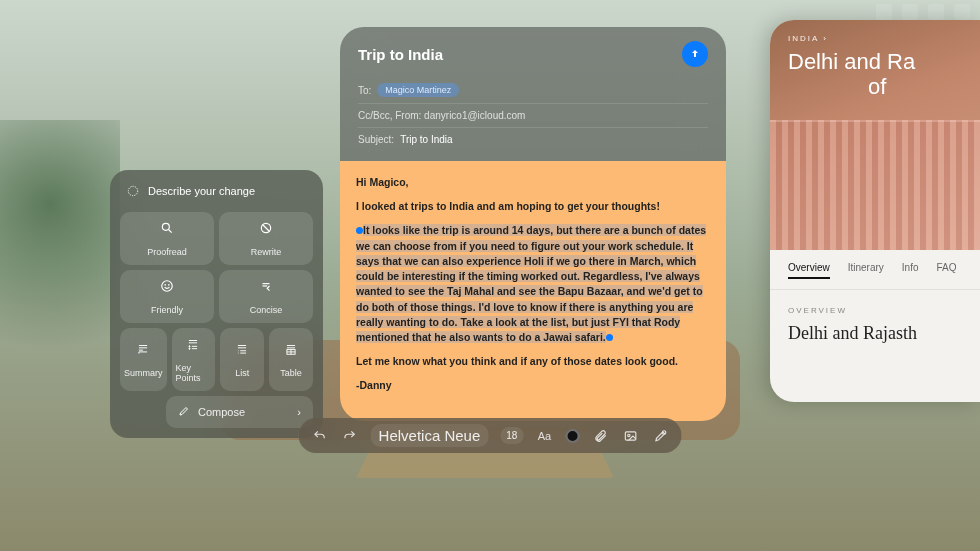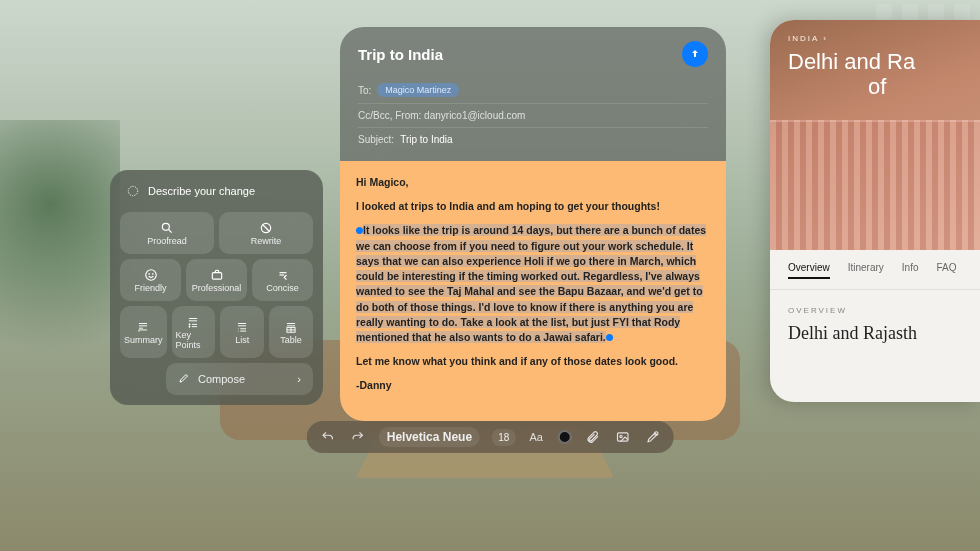--- a/index.html
+++ b/index.html
@@ -7,42 +7,42 @@
 .bg{position:absolute;inset:0;background:linear-gradient(180deg,rgba(220,230,220,.7) 0%,rgba(160,175,150,.6) 50%,rgba(140,130,100,.7) 100%);}
 .bg::before{content:"";position:absolute;left:370px;top:400px;width:230px;height:100px;background:rgba(180,150,100,.55);border-radius:4px;transform:perspective(400px) rotateX(60deg);}
 .bg::after{content:"";position:absolute;left:220px;top:340px;width:520px;height:100px;background:rgba(150,90,50,.4);border-radius:20px;}
 .plant{position:absolute;left:-20px;top:120px;width:140px;height:280px;background:radial-gradient(circle at 50% 30%,rgba(40,80,40,.6),transparent 70%);}
 
 
 .panel-writing{position:absolute;left:110px;top:170px;width:213px;background:rgba(80,85,78,.75);backdrop-filter:blur(20px);border-radius:18px;padding:10px;color:#fff;}
 .wt-header{display:flex;align-items:center;gap:8px;font-size:11px;margin-bottom:10px;padding:4px 6px;}
 .wt-header .sparkle{width:14px;height:14px;display:flex;align-items:center;justify-content:center;}
 .wt-row{display:flex;gap:5px;margin-bottom:5px;}
-.wt-btn{flex:1;background:rgba(255,255,255,.12);border-radius:10px;display:flex;flex-direction:column;align-items:center;justify-content:center;padding:8px 4px;gap:0;font-size:9px;color:#eee;cursor:pointer;}
+.wt-btn{flex:1;background:rgba(255,255,255,.12);border-radius:10px;display:flex;flex-direction:column;align-items:center;justify-content:center;padding:8px 4px;gap:11px;font-size:9px;color:#eee;cursor:pointer;}
 .wt-btn .ic{width:16px;height:16px;display:flex;align-items:center;justify-content:center;font-size:13px;}
 .wt-compose{background:rgba(255,255,255,.12);border-radius:10px;padding:9px 12px;display:flex;align-items:center;justify-content:space-between;font-size:11px;color:#eee;cursor:pointer;margin-left:46px;}
 
 
 .panel-mail{position:absolute;left:312px;top:27px;width:386px;background:rgba(100,105,100,.75);backdrop-filter:blur(20px);border-radius:24px;overflow:hidden;color:#fff;display:flex;flex-direction:column;margin-left:28px;}
 .mail-top{padding:14px 18px 10px;}
 .mail-title-row{display:flex;align-items:center;justify-content:space-between;margin-bottom:10px;}
 .mail-title{font-size:15px;font-weight:600;color:#fff;}
 .send-btn{width:26px;height:26px;border-radius:50%;background:#0a7aff;display:flex;align-items:center;justify-content:center;cursor:pointer;}
 .send-btn svg{width:12px;height:12px;}
 .field{font-size:10px;color:rgba(255,255,255,.75);padding:6px 0;border-bottom:1px solid rgba(255,255,255,.12);display:flex;align-items:center;gap:6px;}
 .field:last-child{border-bottom:none;}
 .chip{background:rgba(90,150,230,.5);padding:2px 8px;border-radius:10px;font-size:9px;color:#dbe9ff;}
 .mail-body{background:#fdba74;color:#222;padding:14px 16px 18px;font-size:10.5px;line-height:1.45;}
 .mail-body p{margin-bottom:9px;}
 .mail-body .hl{background:rgba(100,150,230,.25);position:relative;display:inline;}
 .mail-body .caret{display:inline-block;width:7px;height:7px;background:#0a7aff;border-radius:50%;vertical-align:baseline;}
 .mail-body strong{font-weight:700;}
 .mail-toolbar{position:absolute;left:50%;transform:translateX(-50%);bottom:98px;background:rgba(95,85,72,.75);backdrop-filter:blur(20px);border-radius:22px;padding:6px 12px;display:flex;align-items:center;gap:12px;color:#eee;font-size:11px;}
 .mail-toolbar .tb{width:18px;height:18px;display:flex;align-items:center;justify-content:center;cursor:pointer;opacity:.9;}
-.mail-toolbar .font-name{font-size:12px;padding:3px 8px;background:rgba(255,255,255,.08);border-radius:10px;font-weight:bold;}
+.mail-toolbar .font-name{font-size:15px;padding:3px 8px;background:rgba(255,255,255,.08);border-radius:10px;}
 .mail-toolbar .fs{font-size:10px;padding:3px 6px;background:rgba(255,255,255,.08);border-radius:8px;}
 .mail-toolbar .color-dot{width:14px;height:14px;border-radius:50%;background:#111;border:2px solid rgba(255,255,255,.4);}
 
 
 .panel-content{position:absolute;right:0;top:20px;width:210px;height:382px;background:#f4f2ee;border-radius:24px 0 0 24px;overflow:hidden;box-shadow:-4px 0 20px rgba(0,0,0,.2);}
 .hero{height:230px;background:linear-gradient(160deg,#9b6b4f 0%,#c2866b 40%,#d4a088 100%);position:relative;color:#fff;padding:14px 0 0 18px;overflow:hidden;}
 .hero .crumb{font-size:8px;letter-spacing:2px;opacity:.9;}
 .hero .hero-title{font-family:Georgia,serif;font-size:22px;line-height:1.15;margin-top:6px;}
 .hero .palace{position:absolute;bottom:0;left:0;right:0;height:130px;background:repeating-linear-gradient(90deg,rgba(255,200,190,.35) 0 6px,rgba(200,120,110,.3) 6px 12px);border-top:2px solid rgba(255,220,210,.3);}
 .tabs{display:flex;gap:18px;padding:12px 18px 10px;font-size:10px;color:#666;border-bottom:1px solid rgba(0,0,0,.08);}
@@ -104,29 +104,20 @@
             <path d="M8 14c1 1.5 2.5 2 4 2s3-.5 4-2"></path>
             <circle cx="9" cy="10" r=".5" fill="#fff"></circle>
             <circle cx="15" cy="10" r=".5" fill="#fff"></circle>
           </svg>
         </span>
       <span>Friendly</span>
     </div>
     <div class="wt-btn">
       <span class="ic">
           <svg width="14" height="14" viewBox="0 0 24 24" fill="none" stroke="#fff" stroke-width="2">
-            <rect x="4" y="8" width="16" height="11" rx="2"></rect>
-            <path d="M9 8V6a2 2 0 012-2h2a2 2 0 012 2v2"></path>
-          </svg>
-        </span>
-      <span>Professional</span>
-    </div>
-    <div class="wt-btn">
-      <span class="ic">
-          <svg width="14" height="14" viewBox="0 0 24 24" fill="none" stroke="#fff" stroke-width="2">
             <line x1="6" y1="8" x2="18" y2="8"></line>
             <line x1="6" y1="12" x2="14" y2="12"></line>
             <polyline points="10 18 6 14 10 10" transform="translate(8,2)"></polyline>
           </svg>
         </span>
       <span>Concise</span>
     </div>
   </div>
   <div class="wt-row">
     <div class="wt-btn">

